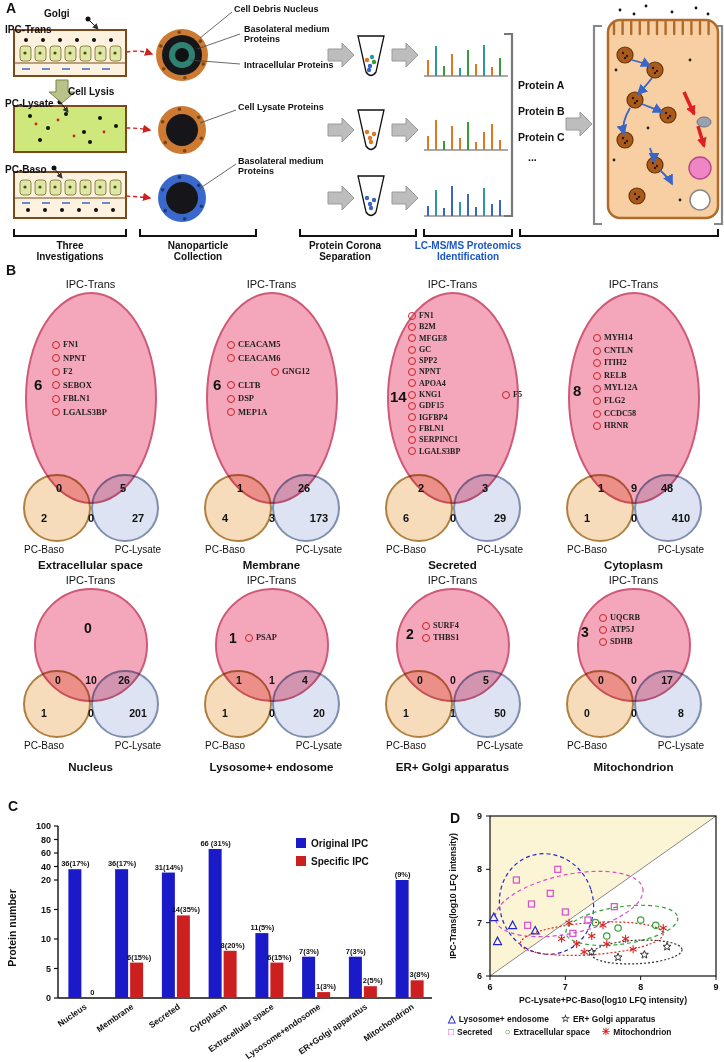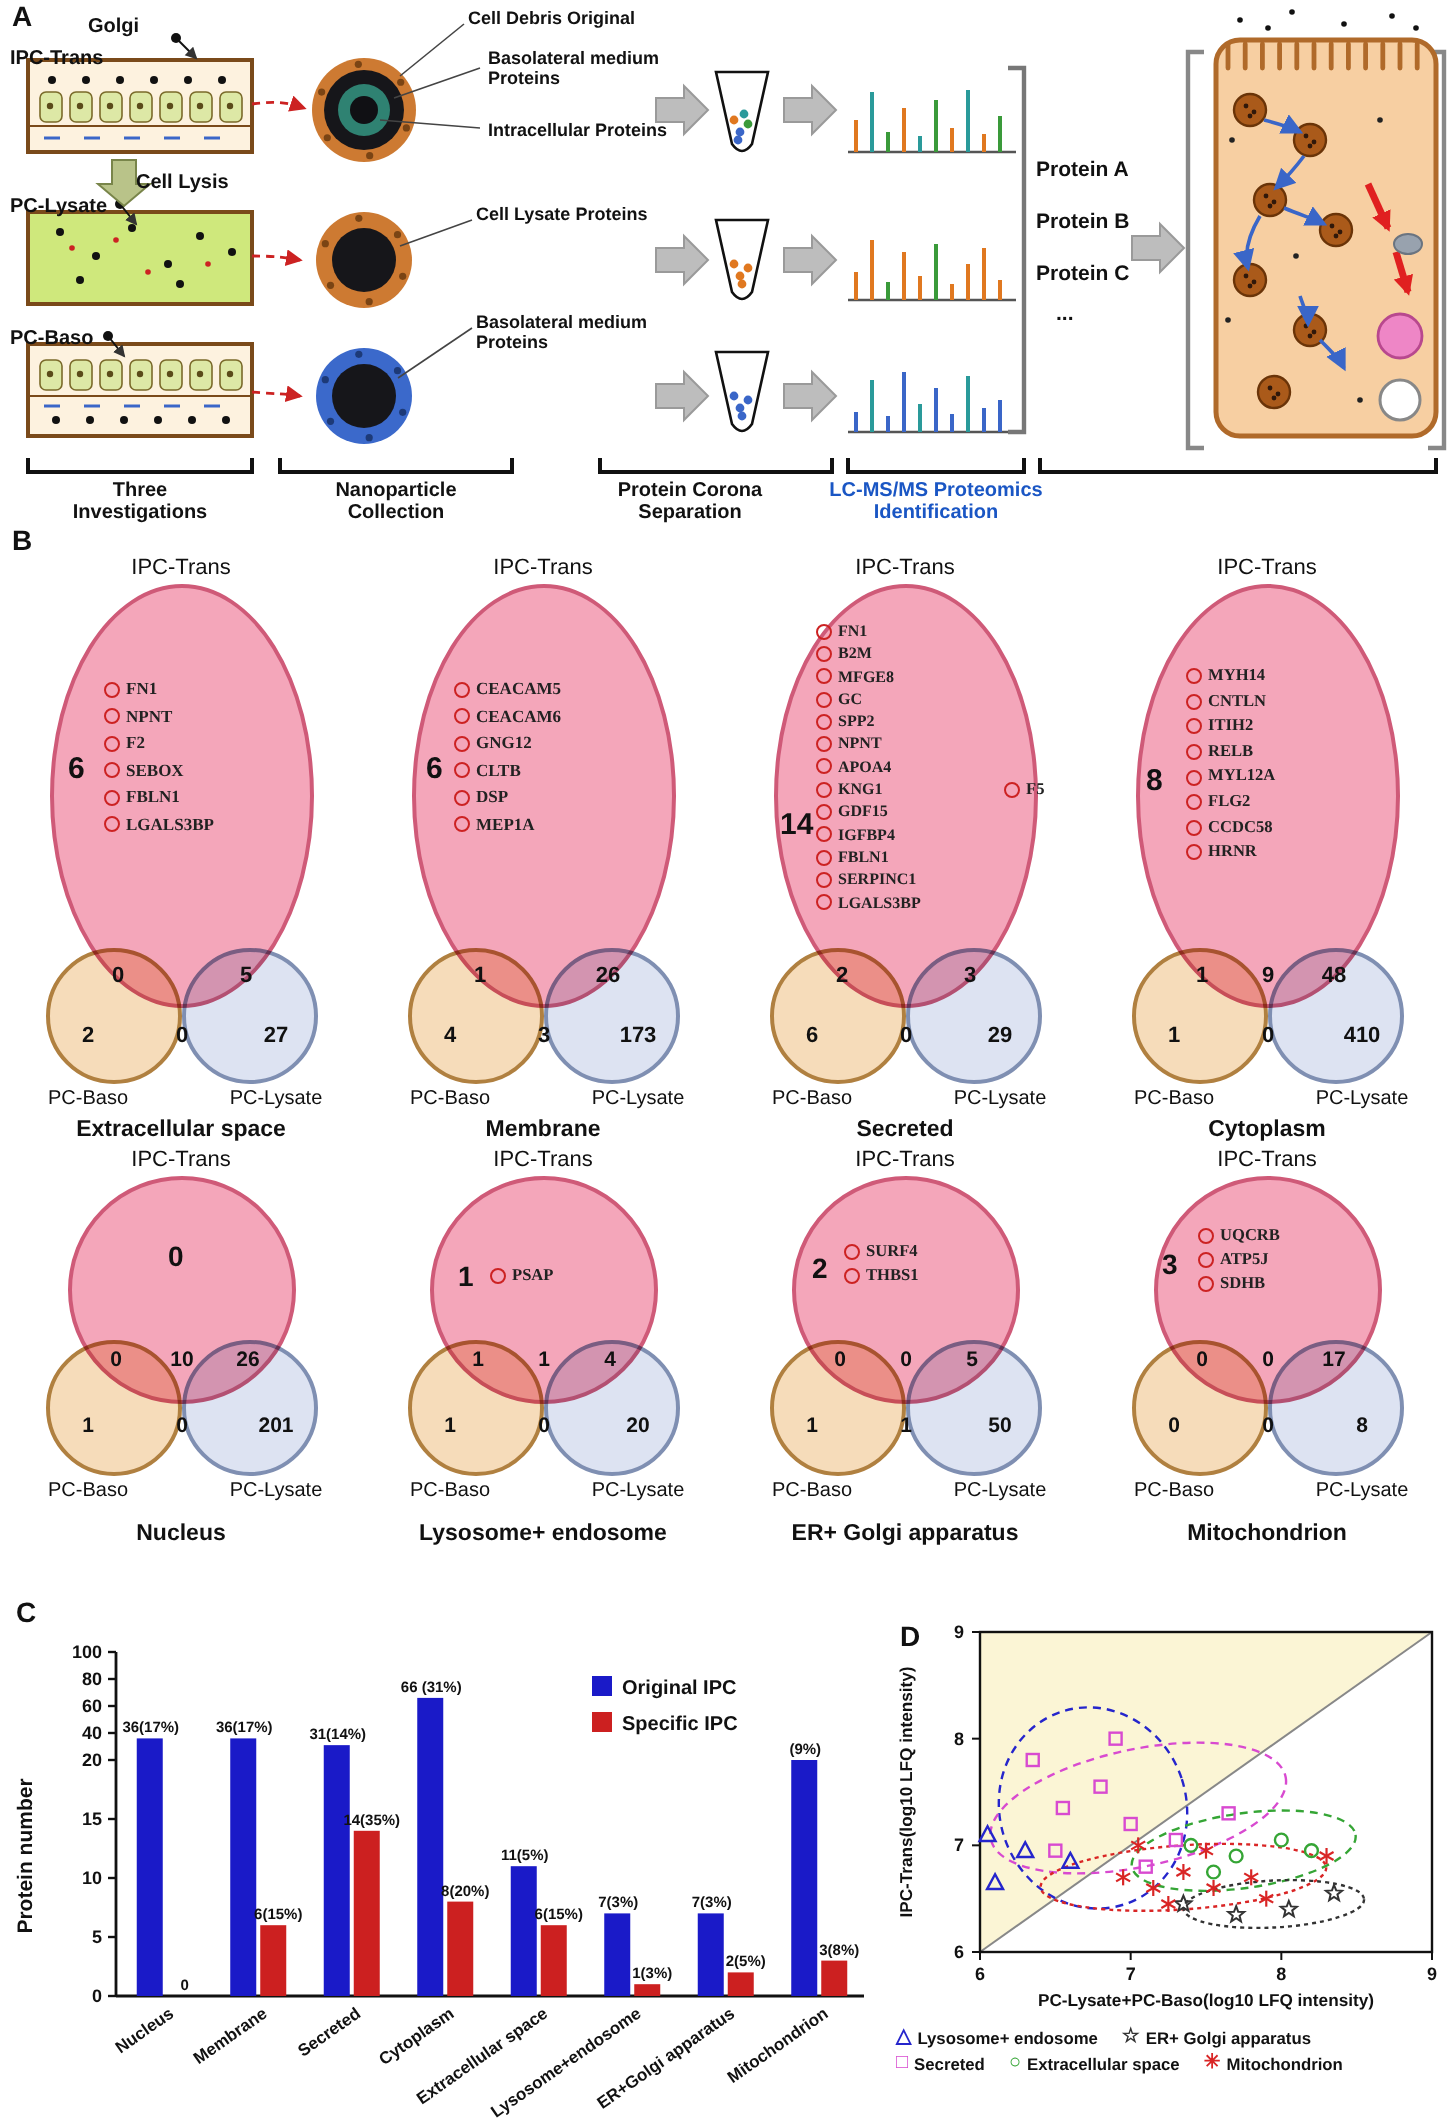--- a/index.html
+++ b/index.html
@@ -302,21 +302,21 @@
         <path d="M140 229 V236 H256 V229" fill="none" stroke="#111" stroke-width="2"></path>
         <path d="M300 229 V236 H416 V229" fill="none" stroke="#111" stroke-width="2"></path>
         <path d="M424 229 V236 H512 V229" fill="none" stroke="#111" stroke-width="2"></path>
         <path d="M520 229 V236 H718 V229" fill="none" stroke="#111" stroke-width="2"></path>
       </svg>
     <div class="a-label" style="left:44px;top:8px;">Golgi</div>
     <div class="a-label" style="left:5px;top:24px;">IPC-Trans</div>
     <div class="a-label" style="left:68px;top:86px;">Cell Lysis</div>
     <div class="a-label" style="left:5px;top:98px;">PC-Lysate</div>
     <div class="a-label" style="left:5px;top:164px;">PC-Baso</div>
-    <div class="a-label" style="left:234px;top:4px;font-size:9px;">Cell Debris Original</div>
+    <div class="a-label" style="left:234px;top:4px;font-size:9px;">Cell Debris Nucleus</div>
     <div class="a-label" style="left:244px;top:24px;font-size:9px;">Basolateral medium
 Proteins</div>
     <div class="a-label" style="left:244px;top:60px;font-size:9px;">Intracellular Proteins</div>
     <div class="a-label" style="left:238px;top:102px;font-size:9px;">Cell Lysate Proteins</div>
     <div class="a-label" style="left:238px;top:156px;font-size:9px;">Basolateral medium
 Proteins</div>
     <div class="a-label" style="left:518px;top:80px;font-size:10.5px;">Protein A</div>
     <div class="a-label" style="left:518px;top:106px;font-size:10.5px;">Protein B</div>
     <div class="a-label" style="left:518px;top:132px;font-size:10.5px;">Protein C</div>
     <div class="a-label" style="left:528px;top:152px;font-size:10.5px;">...</div>
@@ -381,21 +381,21 @@
         <div class="v-ipc" style="left: 32px; top: 100px;">6</div>
         <div style="position: absolute; left: 46px; top: 62px; z-index: 6;">
           <div class="prot" style="font-size: 8.5px; line-height: 13.5px;">
             <div class="ring"></div>
             <div>CEACAM5</div>
           </div>
           <div class="prot" style="font-size: 8.5px; line-height: 13.5px;">
             <div class="ring"></div>
             <div>CEACAM6</div>
           </div>
-          <div class="prot" style="font-size: 8.5px; line-height: 13.5px;">
+          <div class="prot" style="font-size: 8.5px; line-height: 13.5px; margin-left: 44px;">
             <div class="ring"></div>
             <div>GNG12</div>
           </div>
           <div class="prot" style="font-size: 8.5px; line-height: 13.5px;">
             <div class="ring"></div>
             <div>CLTB</div>
           </div>
           <div class="prot" style="font-size: 8.5px; line-height: 13.5px;">
             <div class="ring"></div>
             <div>DSP</div>
@@ -412,21 +412,21 @@
         <div class="v-num" style="left: 138px; top: 242px;">173</div>
         <div class="v-side-label" style="left: 6px; top: 268px; width: 76px;">PC-Baso</div>
         <div class="v-side-label" style="left: 98px; top: 268px; width: 80px;">PC-Lysate</div>
         <div class="v-name" style="top: 283px;">Membrane</div>
       </div>
       <div class="venn-cell">
         <div class="venn-title" style="top: 2px;">IPC-Trans</div>
         <div class="v-ellipse" style="left: 25px; top: 16px; width: 132px; height: 212px;"></div>
         <div class="v-circle v-baso" style="left: 23px; top: 198px; width: 68px; height: 68px;"></div>
         <div class="v-circle v-lys" style="left: 91px; top: 198px; width: 68px; height: 68px;"></div>
-        <div class="v-ipc" style="left: 28px; top: 128px;">14</div>
+        <div class="v-ipc" style="left: 28px; top: 112px;">14</div>
         <div style="position: absolute; left: 46px; top: 34px; z-index: 6;">
           <div class="prot" style="font-size: 8px; line-height: 11.3px;">
             <div class="ring"></div>
             <div>FN1</div>
           </div>
           <div class="prot" style="font-size: 8px; line-height: 11.3px;">
             <div class="ring"></div>
             <div>B2M</div>
           </div>
           <div class="prot" style="font-size: 8px; line-height: 11.3px;">

